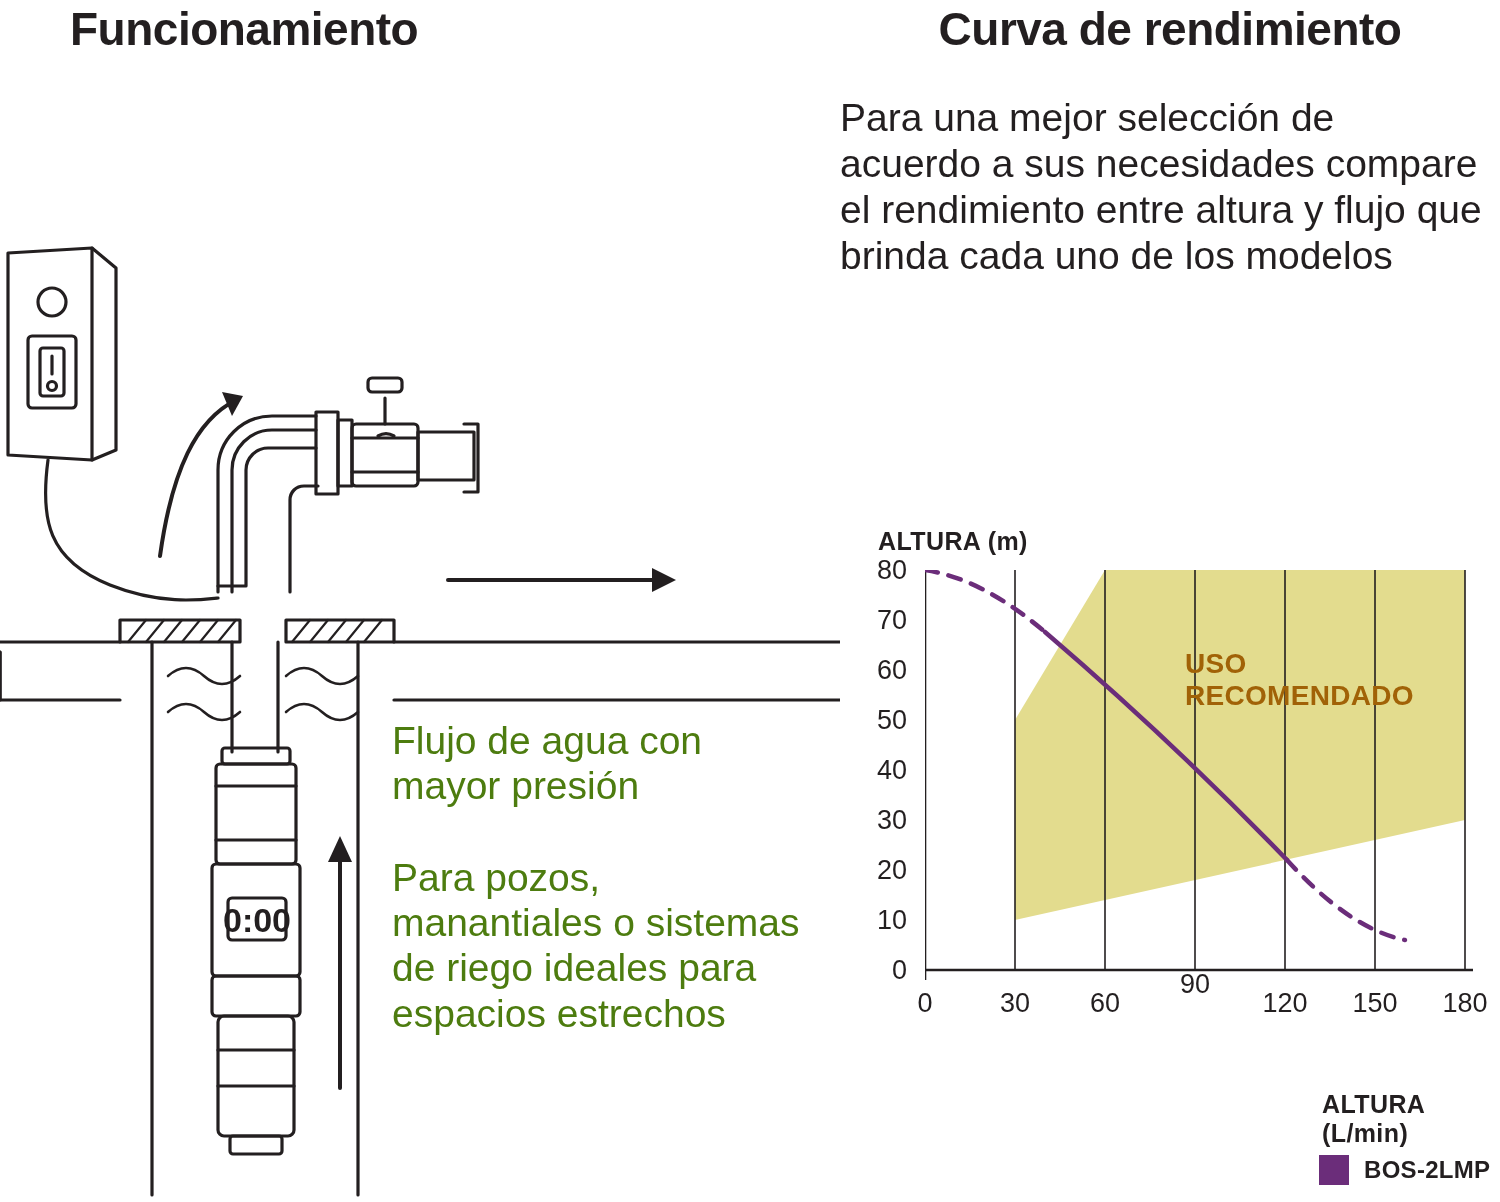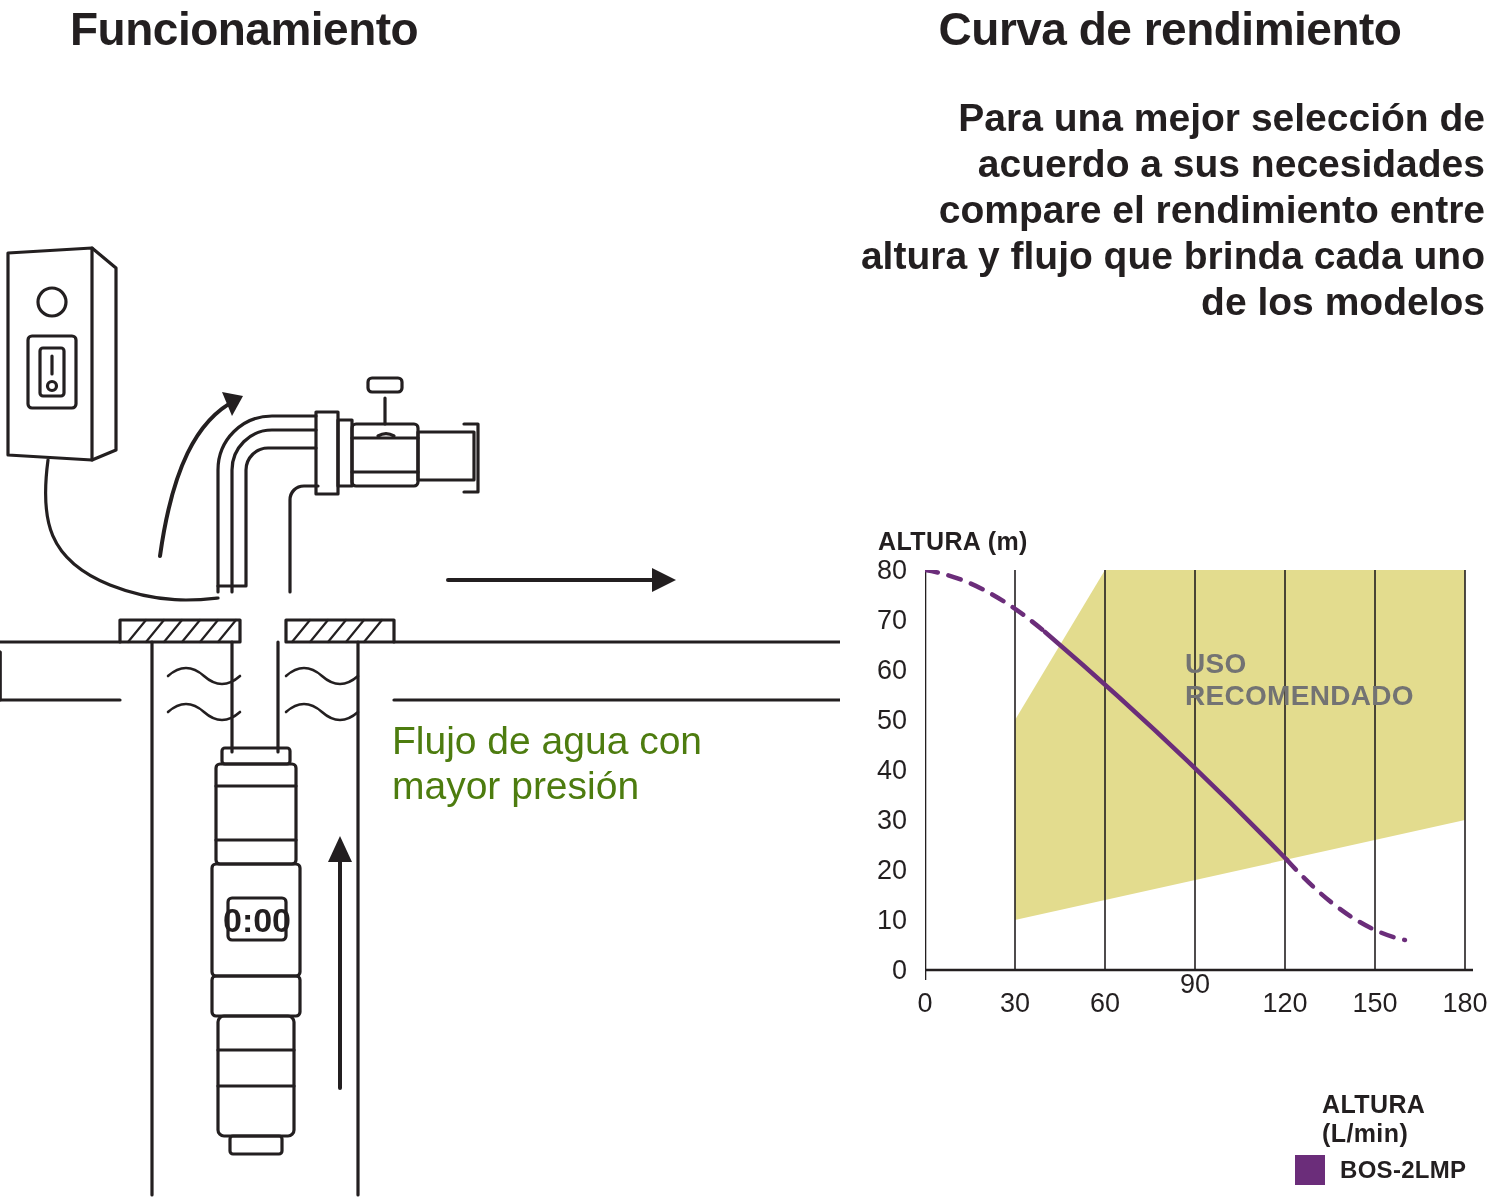--- a/index.html
+++ b/index.html
@@ -63,24 +63,23 @@
     text-align: center;
     font-size: 46px;
     font-weight: bold;
     letter-spacing: -0.5px;
   }
   #right-intro {
     position: absolute;
     left: 0px;
     top: 95px;
     width: 645px;
-    text-align: right;
+    text-align: left;
     font-size: 39px;
     line-height: 1.18;
-    font-weight: bold;
   }
 
   #chart-wrap {
     position: absolute;
     left: 0;
     top: 505px;
     width: 660px;
     height: 640px;
   }
   #axis-y-label {
@@ -117,21 +116,21 @@
   .x-tick {
     position: absolute;
     top: 0;
     width: 70px;
     text-align: center;
     font-size: 27px;
     transform: translateX(-35px);
   }
   #legend {
     position: absolute;
-    left: 455px;
+    left: 479px;
     top: 1155px;
     display: flex;
     align-items: center;
     gap: 15px;
   }
   #legend-swatch {
     width: 30px;
     height: 30px;
     background: #6b2d7a;
   }
@@ -140,21 +139,21 @@
     font-weight: bold;
     letter-spacing: 0.3px;
   }
   #recommended-label {
     position: absolute;
     left: 260px;
     top: 78px;
     font-size: 28px;
     font-weight: bold;
     letter-spacing: 0.3px;
-    color: #737373;
+    color: #a16207;
   }
 </style>
 </head>
 <body>
 
 <div id="left-panel">
 
   <div id="left-title">Funcionamiento</div>
 
   <svg width="840" height="1202" viewBox="0 0 840 1202" style="position:absolute;left:0;top:0;">
@@ -233,20 +232,21 @@
       </g>
 
       <path d="M340 1088 L340 850" stroke-width="4"></path>
       <path d="M328 862 L340 836 L352 862 Z" fill="#231f20" stroke="none"></path>
     </g>
 
     <text x="257" y="932" text-anchor="middle" font-family="'Liberation Sans', sans-serif" font-size="34" font-weight="bold" fill="#231f20">0:00</text>
   </svg>
 
   <div class="left-caption" id="caption-flow">Flujo de agua con mayor presión</div>
+  <div class="left-caption" id="caption-use">Para pozos, manantiales o sistemas de riego ideales para espacios estrechos</div>
 </div>
 
 <div id="right-panel">
 
   <div id="right-title">Curva de rendimiento</div>
   <div id="right-intro">Para una mejor selección de acuerdo a sus necesidades compare el rendimiento entre altura y flujo que brinda cada uno de los modelos</div>
 
   <div id="chart-wrap">
 
     <div id="axis-y-label">ALTURA (m)</div>

